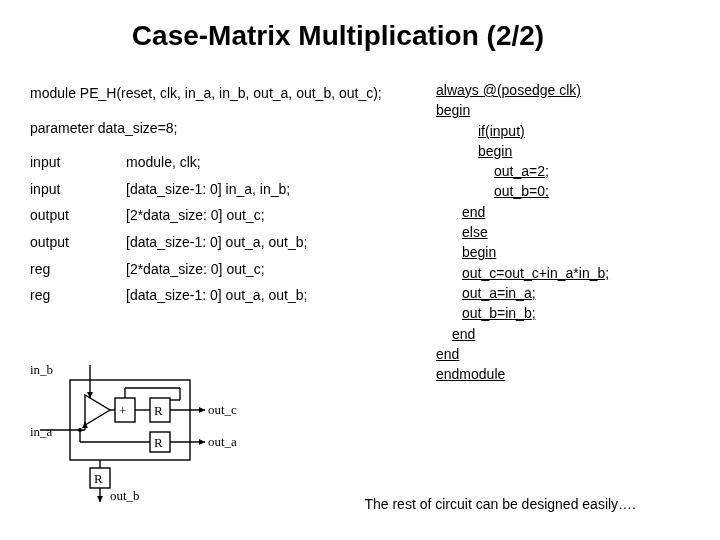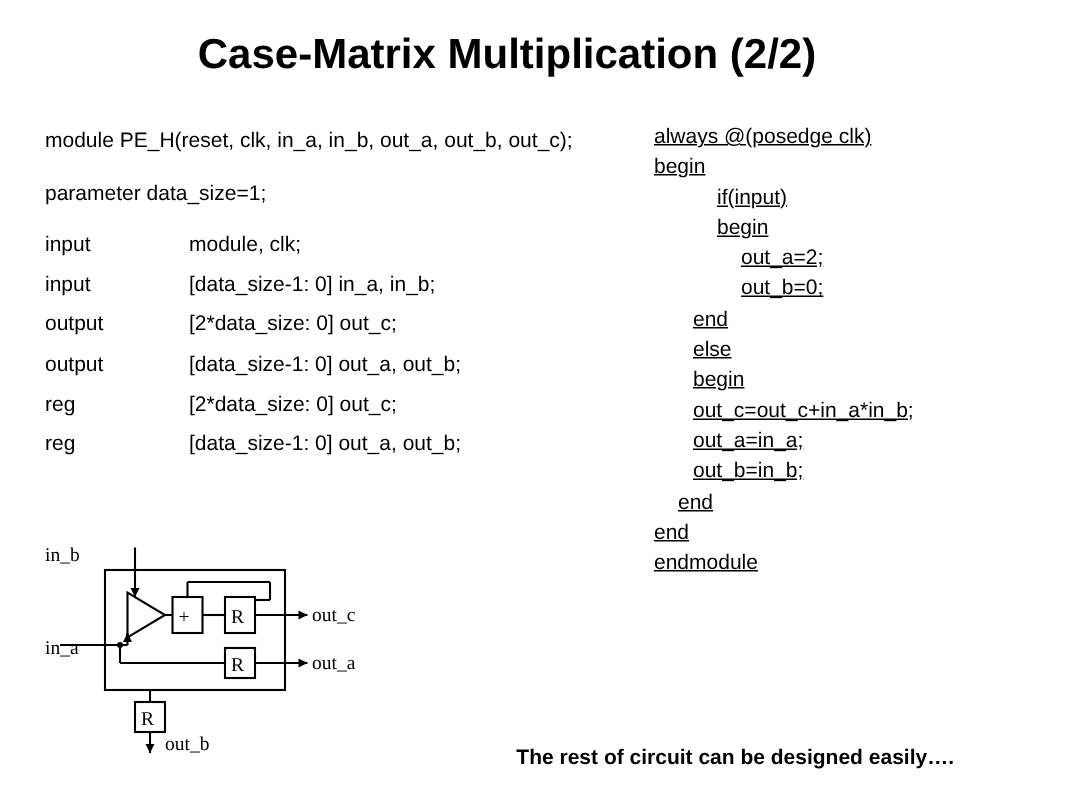--- a/index.html
+++ b/index.html
@@ -10,37 +10,37 @@
   .left { flex: 0 0 380px; font-size: 14px; line-height: 1.9; }
   .right { flex: 1; font-size: 14px; line-height: 1.45; text-decoration: underline; }
   .decls { display: grid; grid-template-columns: 90px 1fr; column-gap: 6px; }
   .module-line { margin-bottom: 8px; }
   .kw { }
   .right .ind1 { padding-left: 14px; }
   .right .ind2 { padding-left: 40px; }
   .right .ind3 { padding-left: 56px; }
   .right .ind4 { padding-left: 72px; }
   .right .indb { padding-left: 30px; }
-  .footer { position: absolute; right: 40px; bottom: 28px; font-size: 14px; font-weight: bold; }
+  .footer { position: absolute; right: 40px; bottom: 28px; font-size: 14px; }
   .diagram { position: absolute; left: 30px; bottom: 30px; }
   .diagram svg { display: block; }
   .diagram text { font-family: "Times New Roman", serif; font-size: 13px; }
   .box { fill: #fff; stroke: #000; stroke-width: 1.4; }
   .ln { stroke: #000; stroke-width: 1.4; fill: none; }
 </style>
 </head>
 <body>
 
 <div class="slide">
   <div class="title">Case-Matrix Multiplication (2/2)</div>
 
   <div class="cols">
     <div class="left">
       <div class="module-line">module PE_H(reset, clk, in_a, in_b, out_a, out_b, out_c);</div>
-      <div class="module-line">parameter data_size=1;</div>
+      <div class="module-line">parameter data_size=8;</div>
       <div class="decls">
         <div class="kw">input</div>
         <div>module, clk;</div>
         <div class="kw">input</div>
         <div>[data_size-1: 0] in_a, in_b;</div>
         <div class="kw">output</div>
         <div>[2*data_size: 0] out_c;</div>
         <div class="kw">output</div>
         <div>[data_size-1: 0] out_a, out_b;</div>
         <div class="kw">reg</div>

